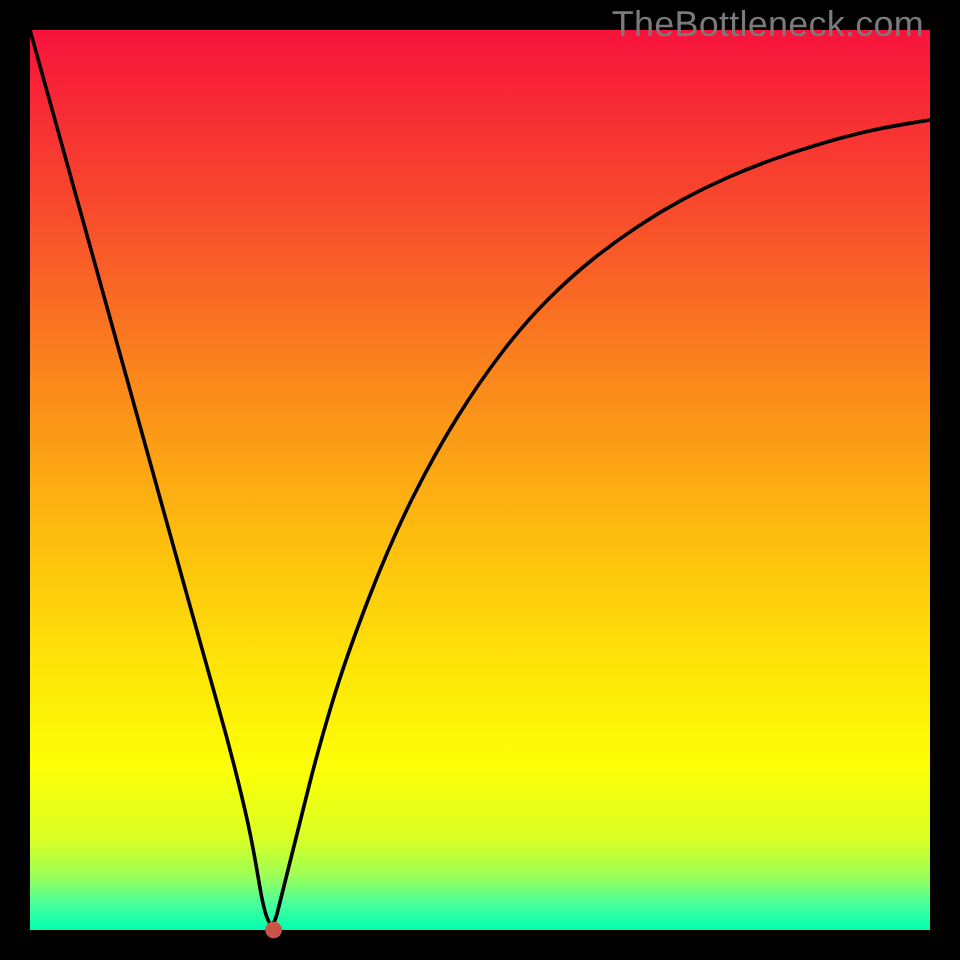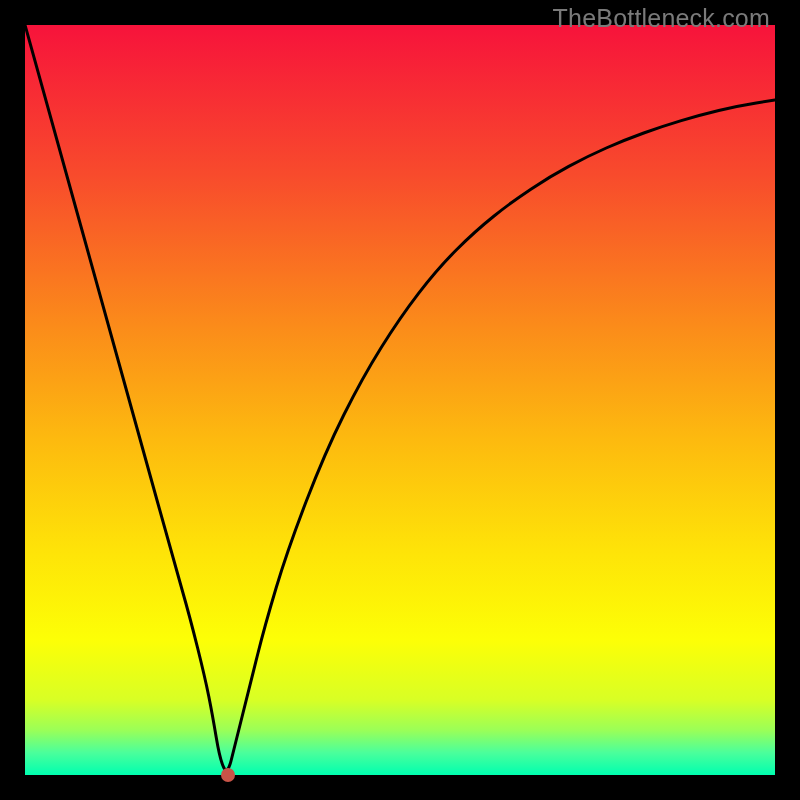--- a/index.html
+++ b/index.html
@@ -24,21 +24,21 @@
     left: 0;
     top: 0;
     width: 750px;
     height: 750px;
   }
   .watermark {
     position: absolute;
     top: 4px;
     right: 30px;
     color: #7a7a7a;
-    font-size: 25px;
+    font-size: 30px;
     font-weight: 500;
     letter-spacing: 0.2px;
   }
   .marker {
     position: absolute;
     width: 14px;
     height: 14px;
     border-radius: 50%;
     background: #c95448;
     transform: translate(-50%, -50%);

